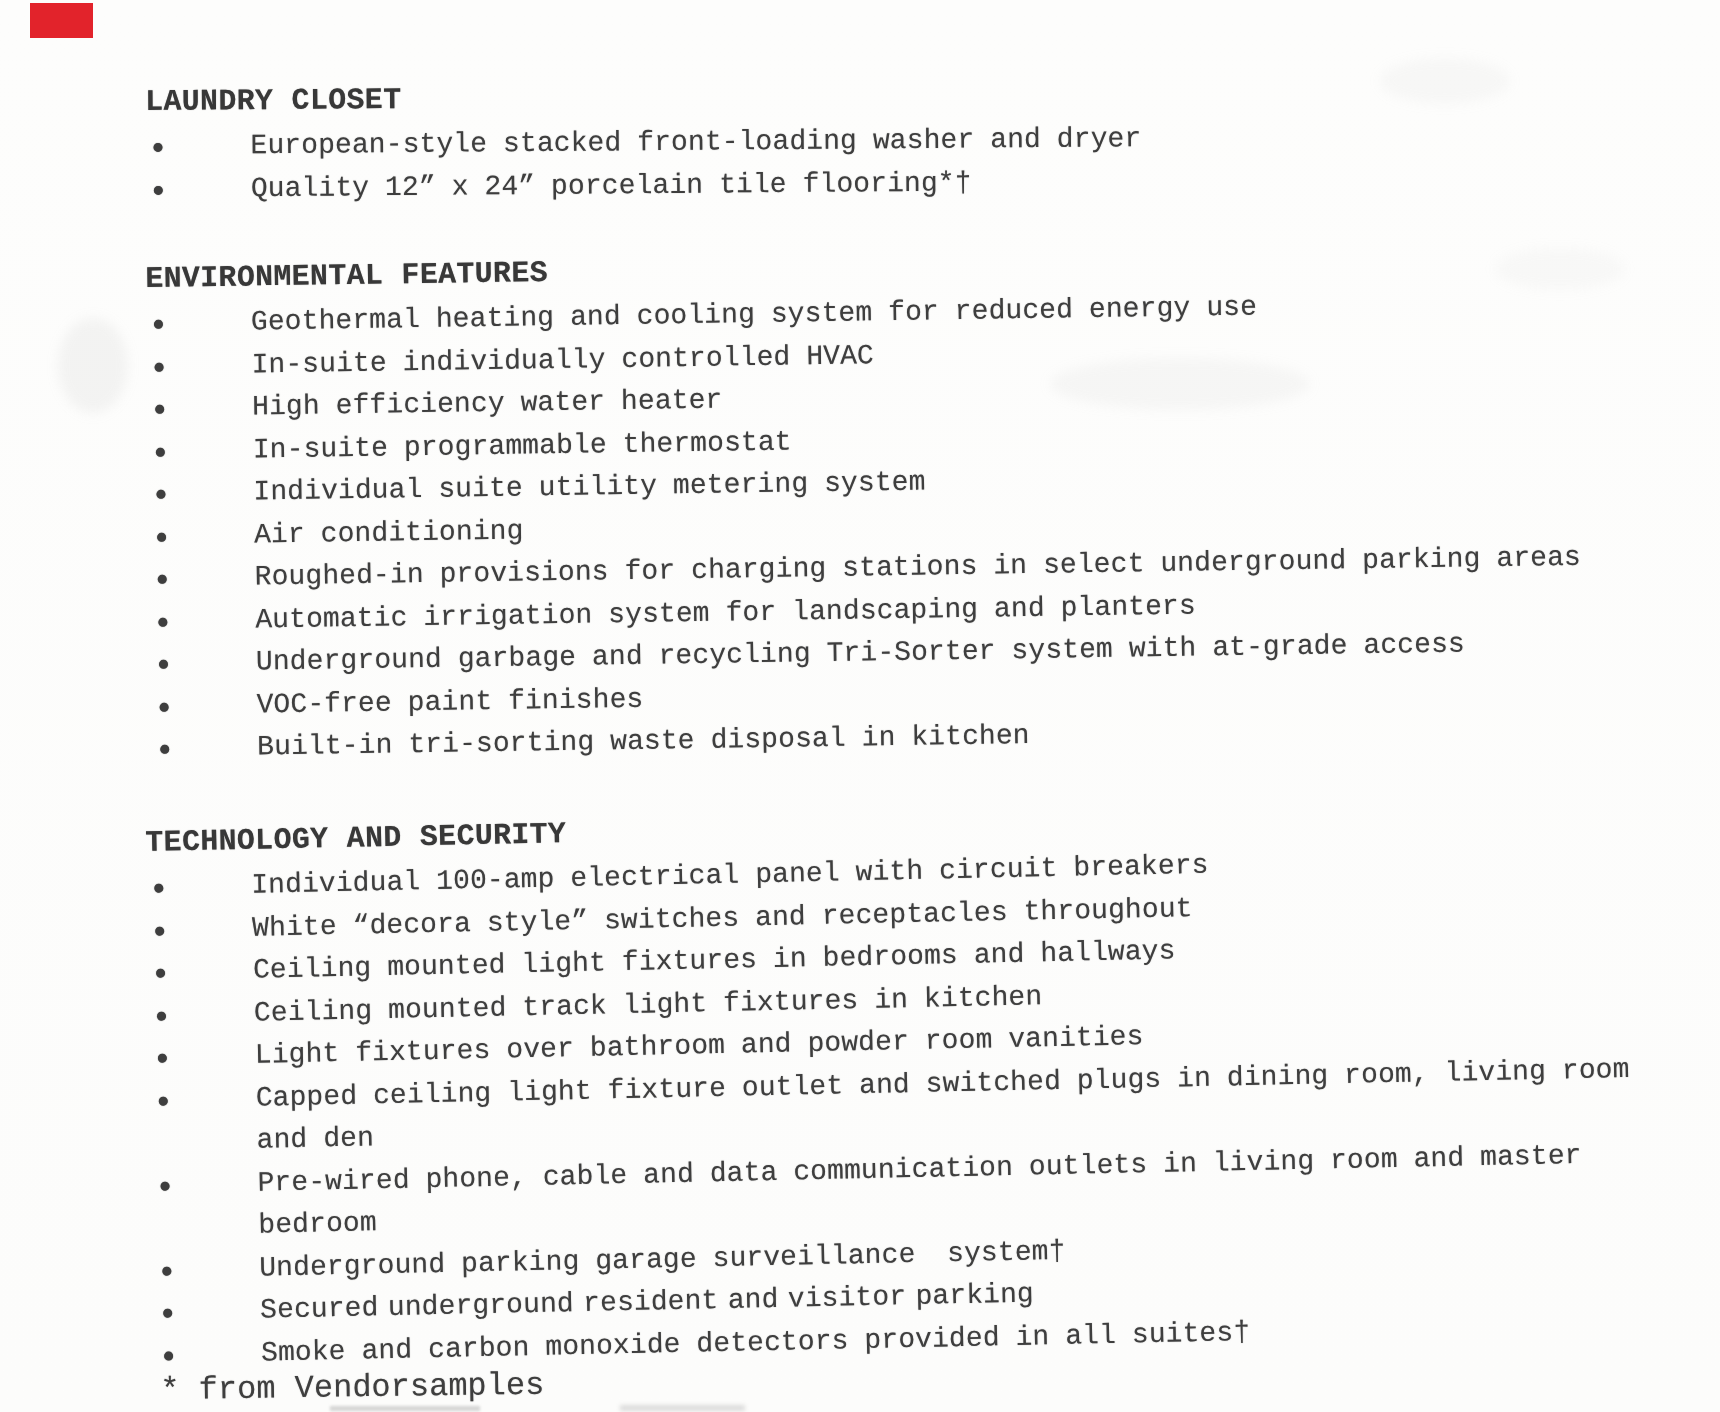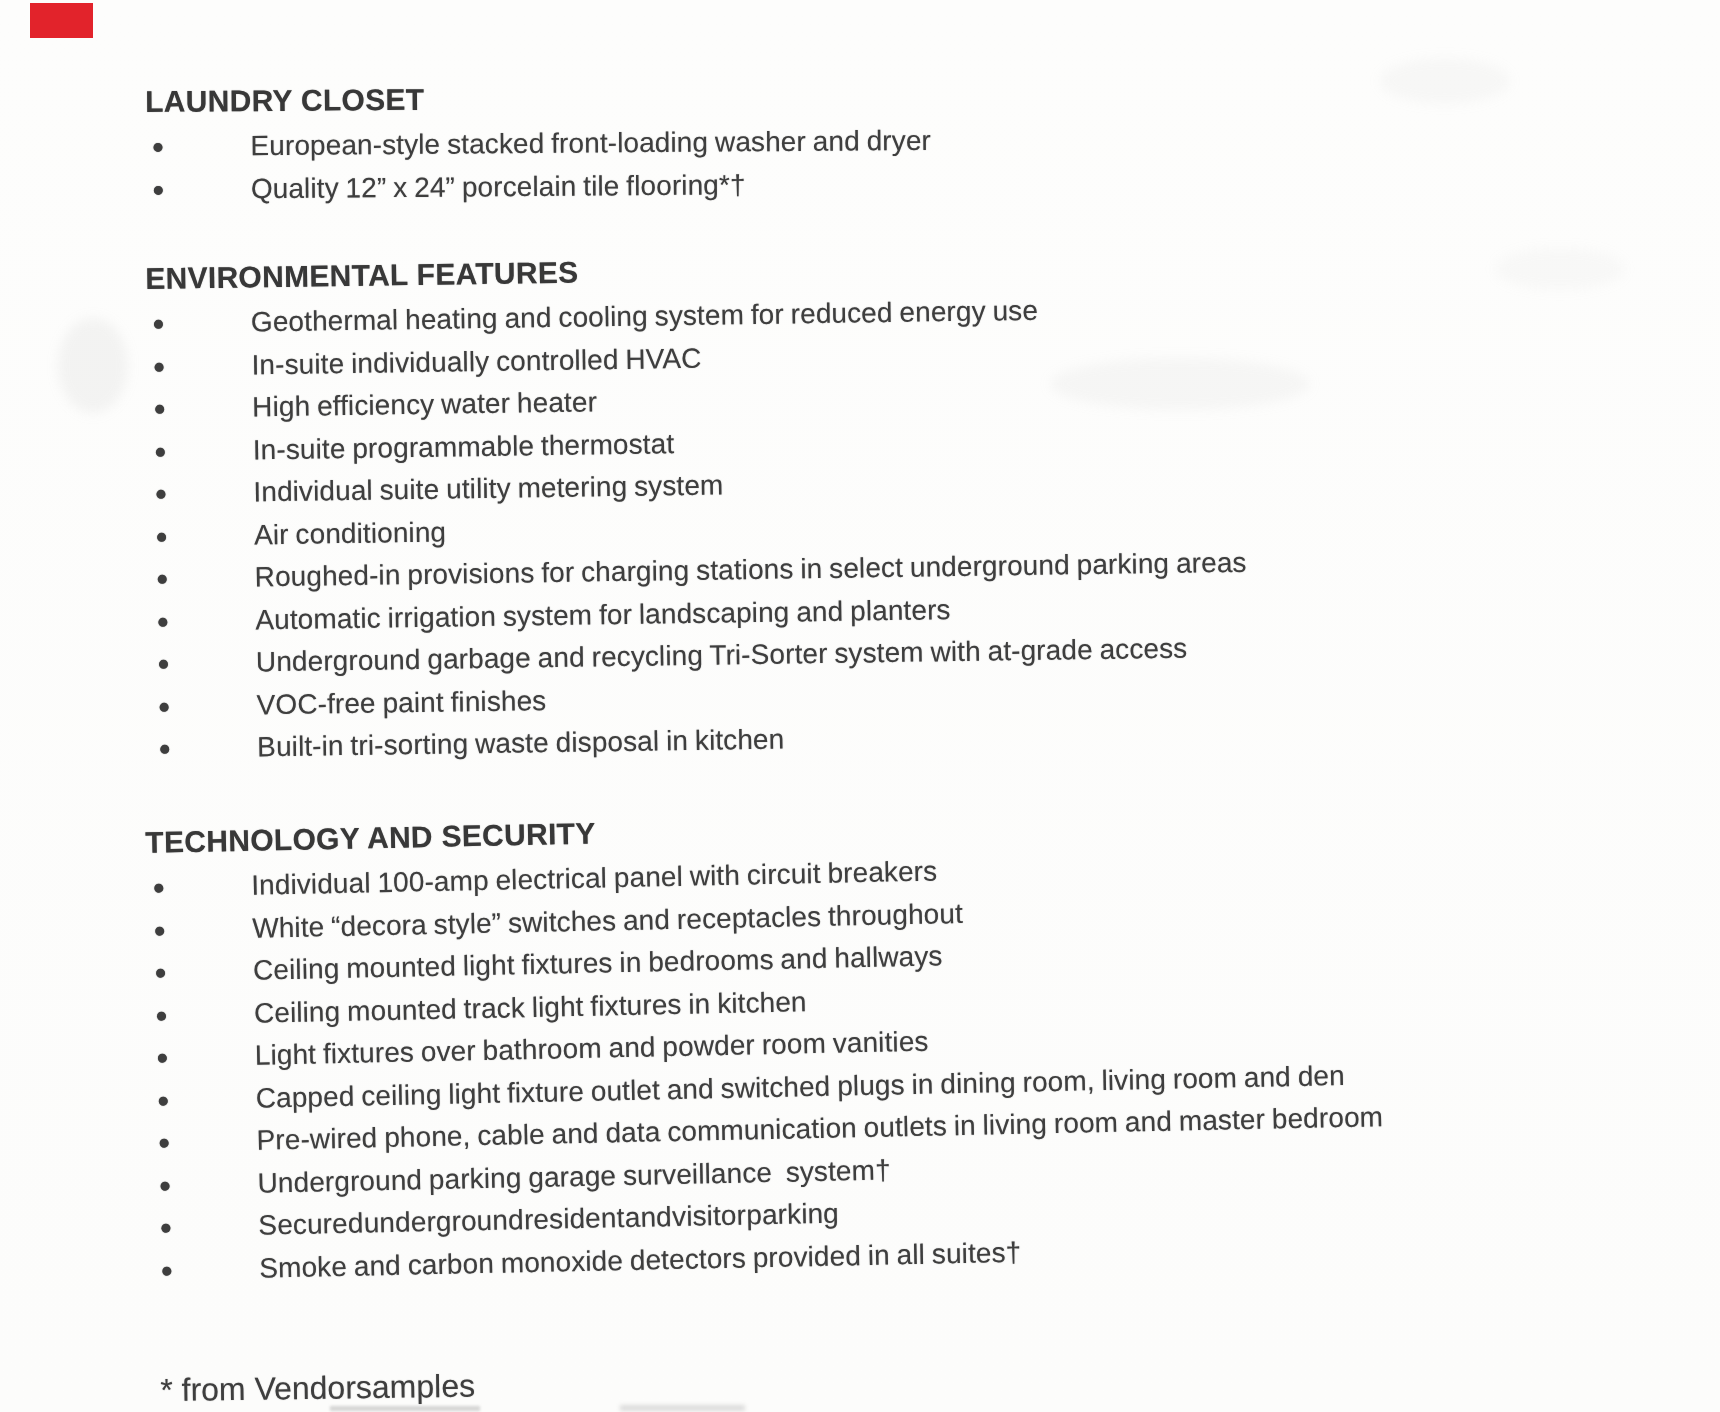--- a/index.html
+++ b/index.html
@@ -3,21 +3,21 @@
 <meta charset="utf-8">
 <style>
   html, body { margin: 0; padding: 0; background: #fff; }
 
   .page {
     position: relative;
     width: 1720px;
     height: 1412px;
     background: linear-gradient(180deg, #fdfdfc 0%, #fcfcfb 100%);
     overflow: hidden;
-    font-family: Liberation Sans, sans-serif;
+    font-family: Liberation Mono, monospace;
     color: #3c3c3c;
   }
 
   
   .red-mark {
     position: absolute;
     left: 30px; top: 3px;
     width: 63px; height: 35px;
   }
 

